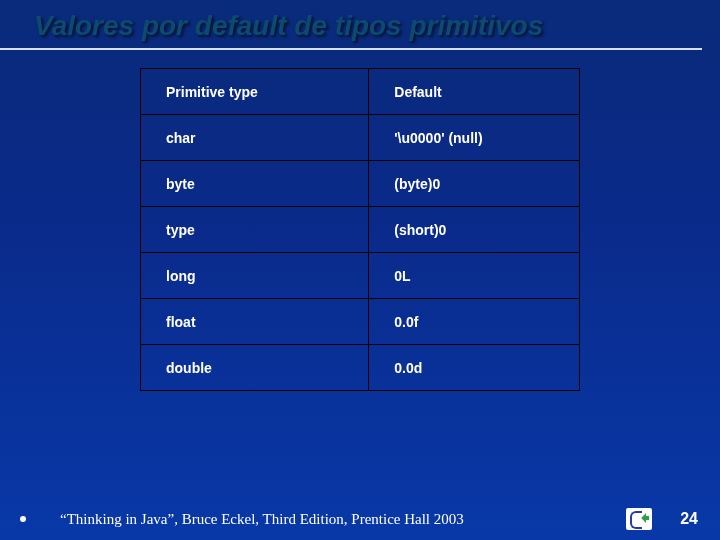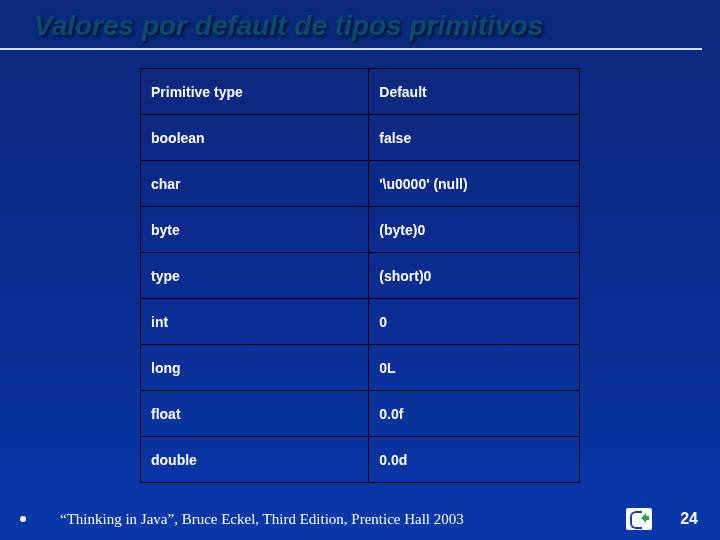--- a/index.html
+++ b/index.html
@@ -27,21 +27,21 @@
   table {
     border-collapse: collapse;
     width: 100%;
   }
   td {
     border: 1px solid #000;
     background: transparent;
     color: #fff;
     font-size: 14px;
     font-weight: bold;
-    padding: 12px 10px;
+    padding: 12px 25px;
     height: 46px;
     vertical-align: middle;
   }
   td.col-type { width: 52%; }
   td.col-default { width: 48%; }
   .footer {
     position: absolute;
     left: 0;
     right: 0;
     bottom: 10px;
@@ -98,38 +98,30 @@
 <h1 class="title">Valores por default de tipos primitivos</h1>
 
 <div class="table-wrap">
   <table>
     <tbody>
         <tr>
       <td class="col-type">Primitive type</td>
       <td class="col-default">Default</td>
     </tr>
     <tr>
-      <td class="col-type">boolean</td>
-      <td class="col-default">false</td>
-    </tr>
-    <tr>
       <td class="col-type">char</td>
       <td class="col-default">'\u0000' (null)</td>
     </tr>
     <tr>
       <td class="col-type">byte</td>
       <td class="col-default">(byte)0</td>
     </tr>
     <tr>
       <td class="col-type">type</td>
       <td class="col-default">(short)0</td>
-    </tr>
-    <tr>
-      <td class="col-type">int</td>
-      <td class="col-default">0</td>
     </tr>
     <tr>
       <td class="col-type">long</td>
       <td class="col-default">0L</td>
     </tr>
     <tr>
       <td class="col-type">float</td>
       <td class="col-default">0.0f</td>
     </tr>
     <tr>

